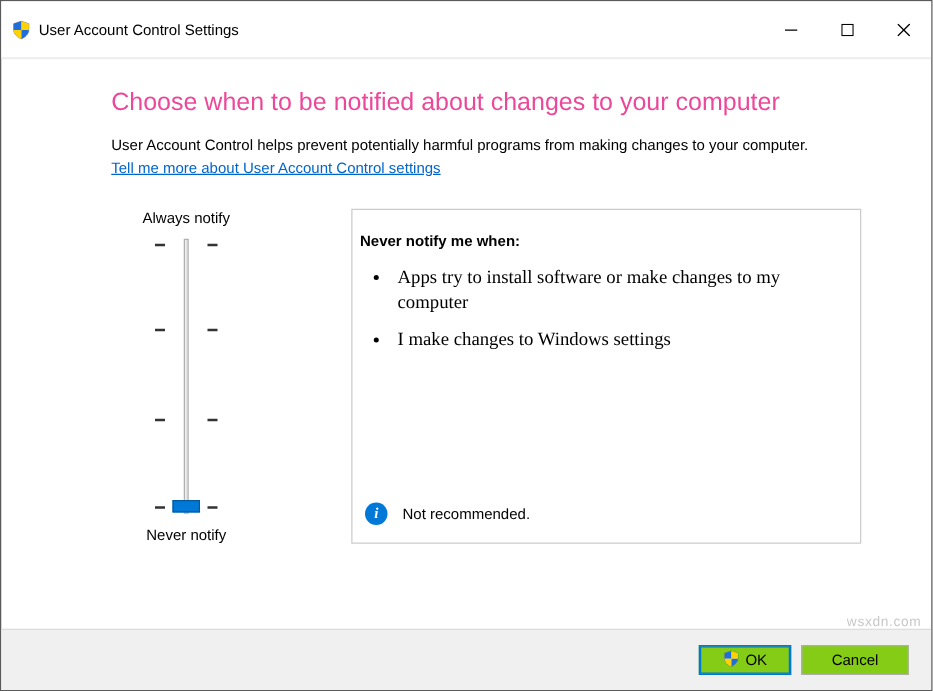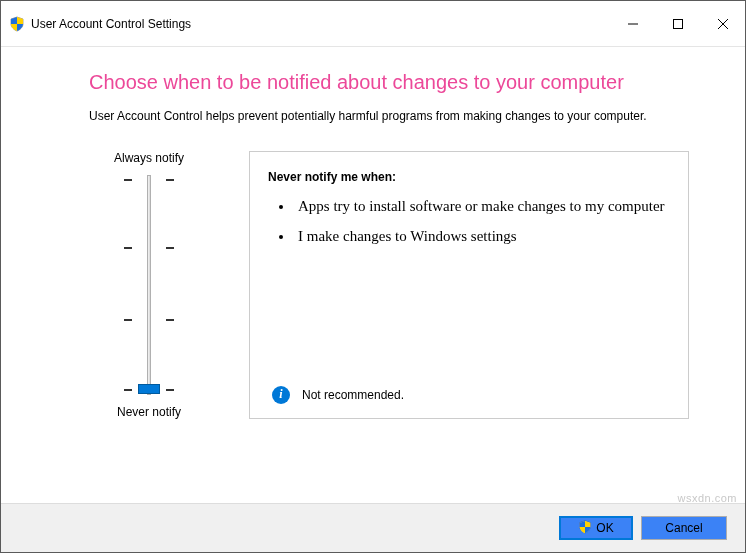--- a/index.html
+++ b/index.html
@@ -126,24 +126,25 @@
       height: 10px;
       background: #0078d7;
       border: 1px solid #005a9e;
       left: 50%;
       transform: translate(-50%, -50%);
     }
     
     .info-panel {
       border: 1px solid #ccc;
       flex: 1;
-      padding: 18px 18px 14px 18px;
+      padding: 18px 18px 14px 6px;
       display: flex;
       flex-direction: column;
       min-height: 236px;
+      margin-left: 32px;
     }
     .info-heading {
       font-weight: 600;
       font-size: 12px;
       margin-bottom: 12px;
     }
     .info-list {
       list-style: disc;
       padding-left: 26px;
       font-size: 15px;
@@ -181,21 +182,21 @@
       background: #f0f0f0;
       border-top: 1px solid #ddd;
       padding: 12px 18px;
       display: flex;
       justify-content: flex-end;
       gap: 8px;
     }
     .btn {
       min-width: 86px;
       height: 24px;
-      background: #3b82f6;
+      background: #84cc16;
       border: 1px solid #adadad;
       font-size: 12px;
       display: flex;
       align-items: center;
       justify-content: center;
       gap: 4px;
       cursor: default;
       padding: 0 10px;
     }
     .btn.primary {
@@ -243,20 +244,21 @@
           <line x1="0" y1="0" x2="10" y2="10" stroke="#000" stroke-width="1"></line>
           <line x1="10" y1="0" x2="0" y2="10" stroke="#000" stroke-width="1"></line>
         </svg>
     </div>
   </div>
 </div>
 
 <div class="content">
   <div class="heading">Choose when to be notified about changes to your computer</div>
   <div class="desc">User Account Control helps prevent potentially harmful programs from making changes to your computer.</div>
+  <a class="link">Tell me more about User Account Control settings</a>
 
   <div class="main-row">
 
     <div class="slider-col">
       <div class="slider-label">Always notify</div>
       <div class="slider-wrap">
         <div class="slider-track"></div>
         <div class="slider-tick" style="top:4px">
             <span></span>
             <span></span>

